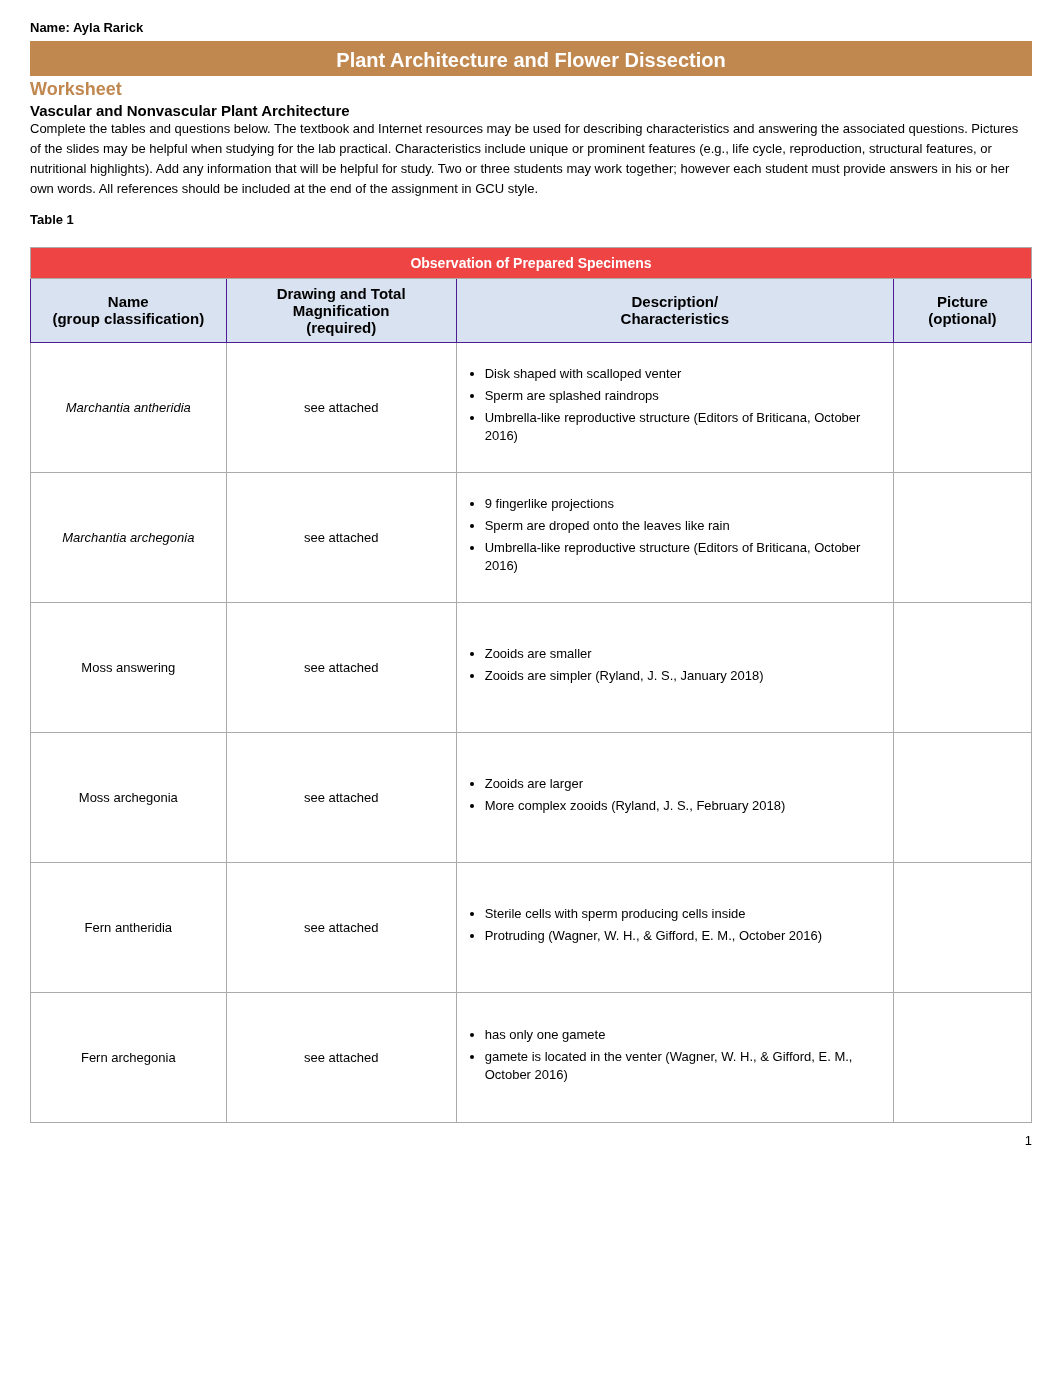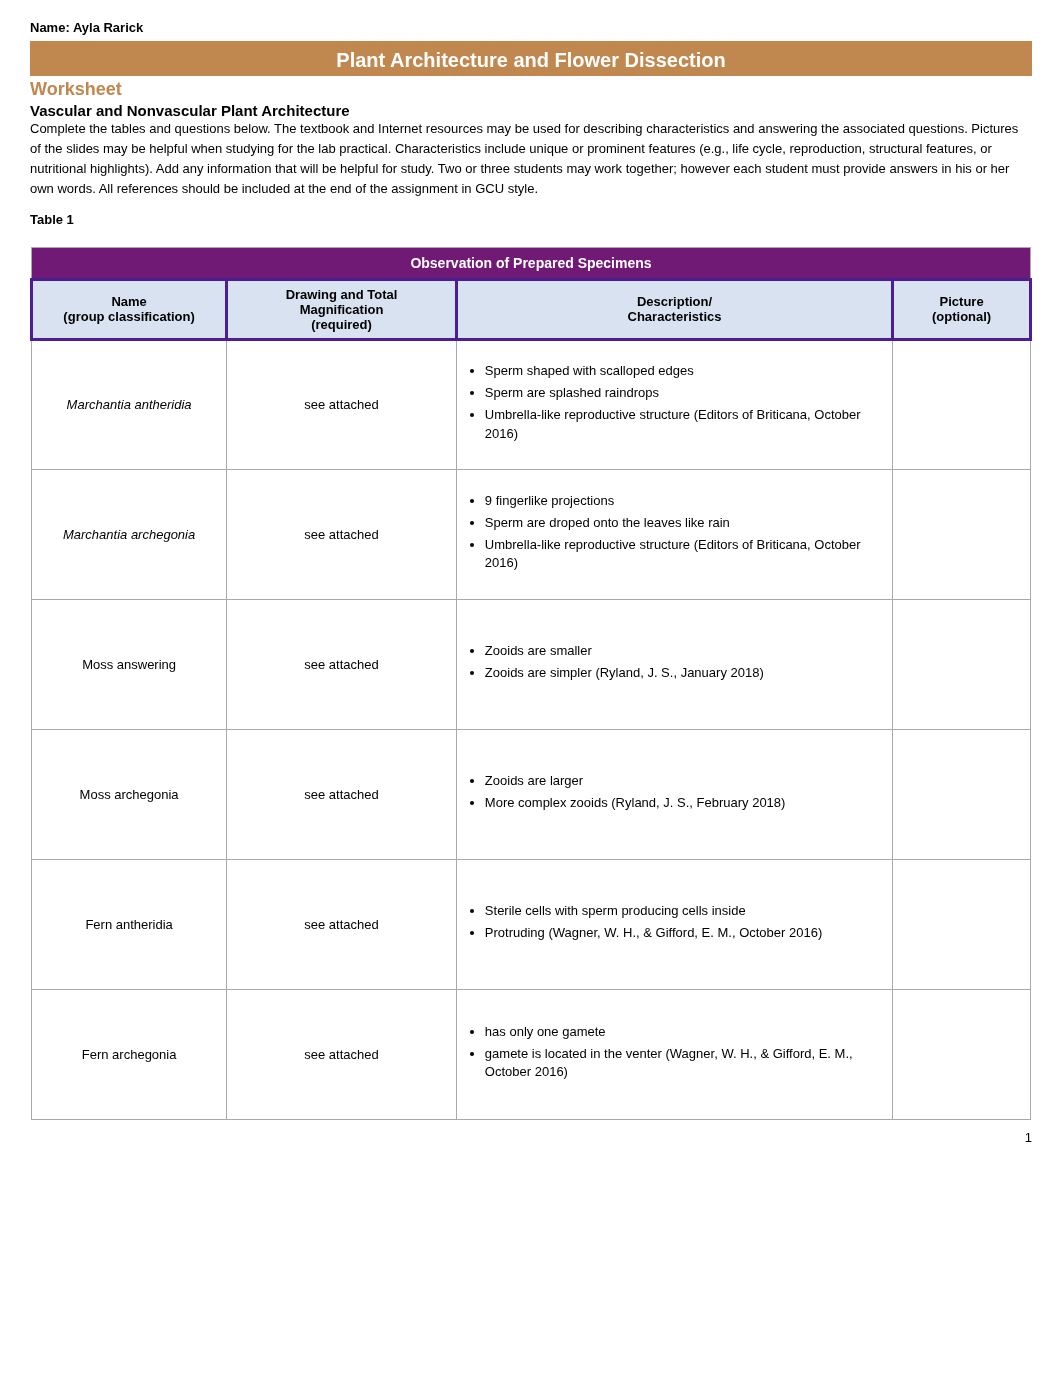--- a/index.html
+++ b/index.html
@@ -48,34 +48,34 @@
       font-size: 13px;
       font-weight: bold;
       margin-bottom: 20px;
     }
     .obs-table {
       width: 100%;
       border-collapse: collapse;
       border: 1.5px solid #888;
     }
     .obs-table .header-row-top {
-      background: #701a75;
+      background: #ef4444;
       color: #fff;
       text-align: center;
       font-weight: bold;
       font-size: 14px;
       padding: 7px 6px;
     }
     .obs-table .col-header {
       background: #d9e2f0;
       font-weight: bold;
-      font-size: 13px;
+      font-size: 15px;
       text-align: center;
       padding: 6px 6px;
-      border: 3px solid #4c1d95;
+      border: 1px solid #4c1d95;
       vertical-align: middle;
     }
     .obs-table td {
       border: 1px solid #aaa;
       padding: 8px 10px;
       vertical-align: middle;
       font-size: 13px;
     }
     .obs-table .name-col {
       text-align: center;
@@ -147,21 +147,21 @@
       <th class="col-header">Description/<br>Characteristics</th>
       <th class="col-header">Picture<br>(optional)</th>
     </tr>
   </thead>
   <tbody id="table-body">
   <tr class="data-row">
         <td class="name-col" style="font-style: italic;">Marchantia antheridia</td>
         <td class="drawing-col">see attached</td>
         <td class="desc-col">
           <ul>
-            <li>Sperm shaped with scalloped edges</li>
+            <li>Disk shaped with scalloped venter</li>
             <li>Sperm are splashed raindrops</li>
             <li>Umbrella-like reproductive structure (Editors of Briticana, October 2016)</li>
           </ul>
         </td>
         <td class="pic-col"></td>
       </tr>
       <tr class="data-row">
         <td class="name-col" style="font-style: italic;">Marchantia archegonia</td>
         <td class="drawing-col">see attached</td>
         <td class="desc-col">

